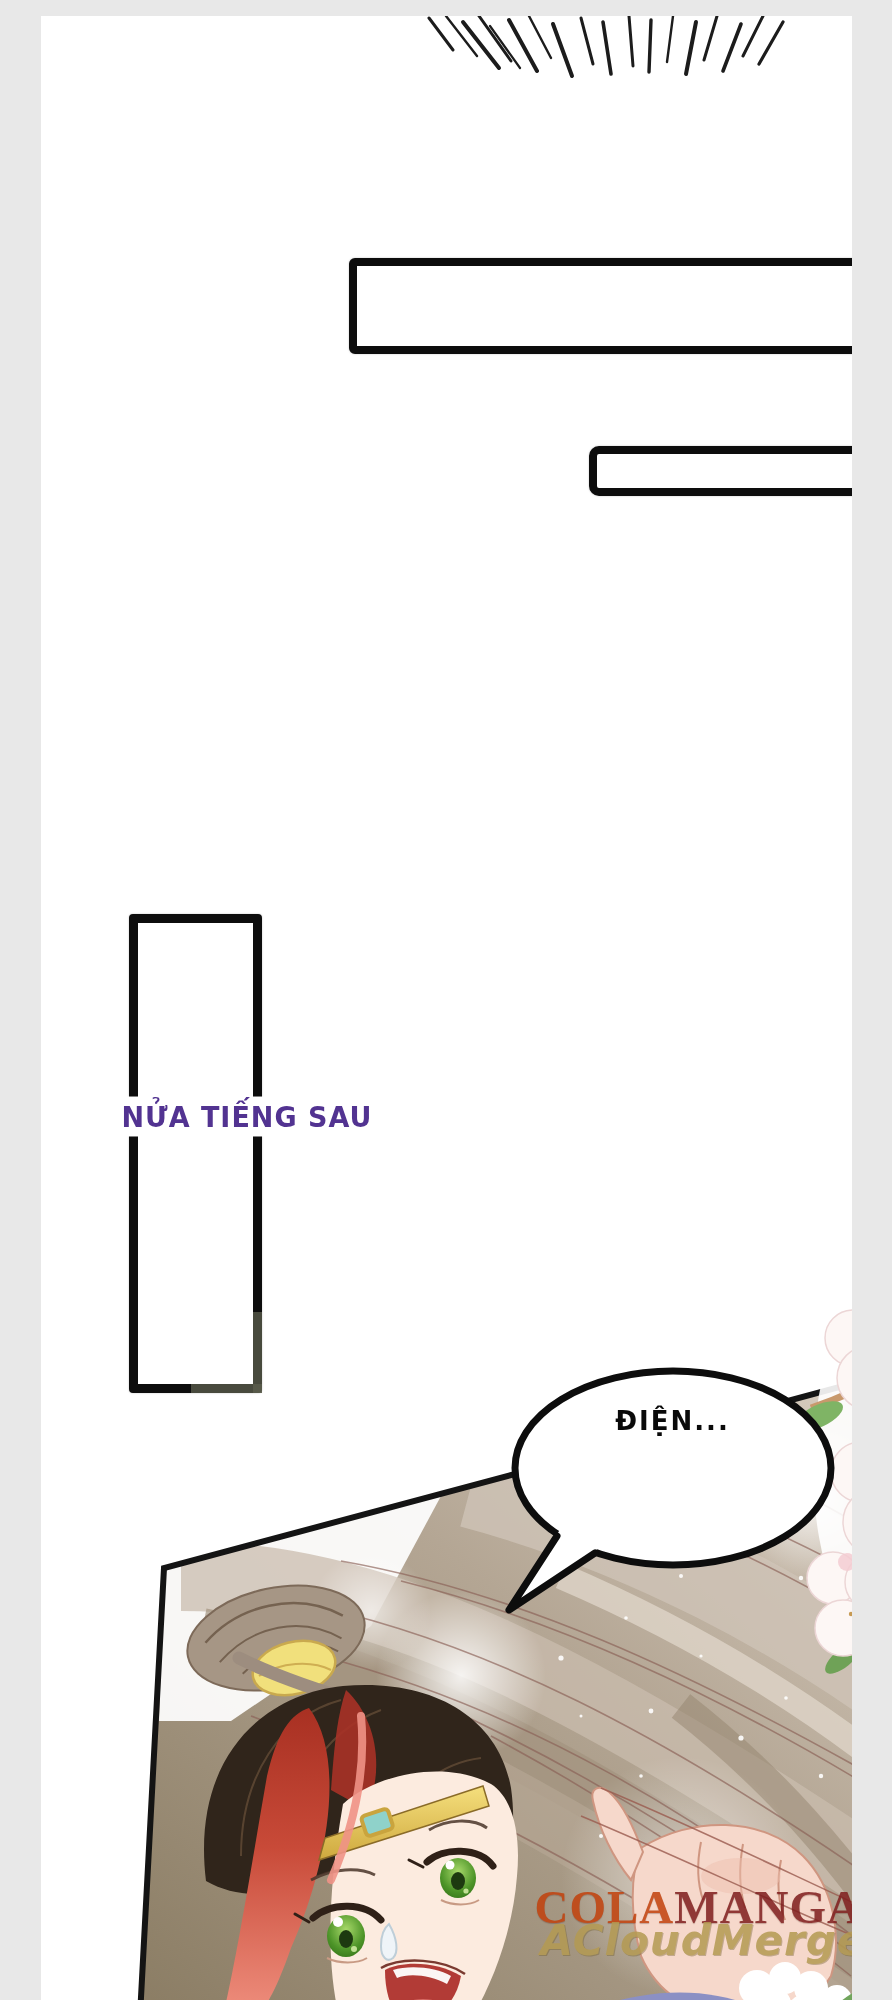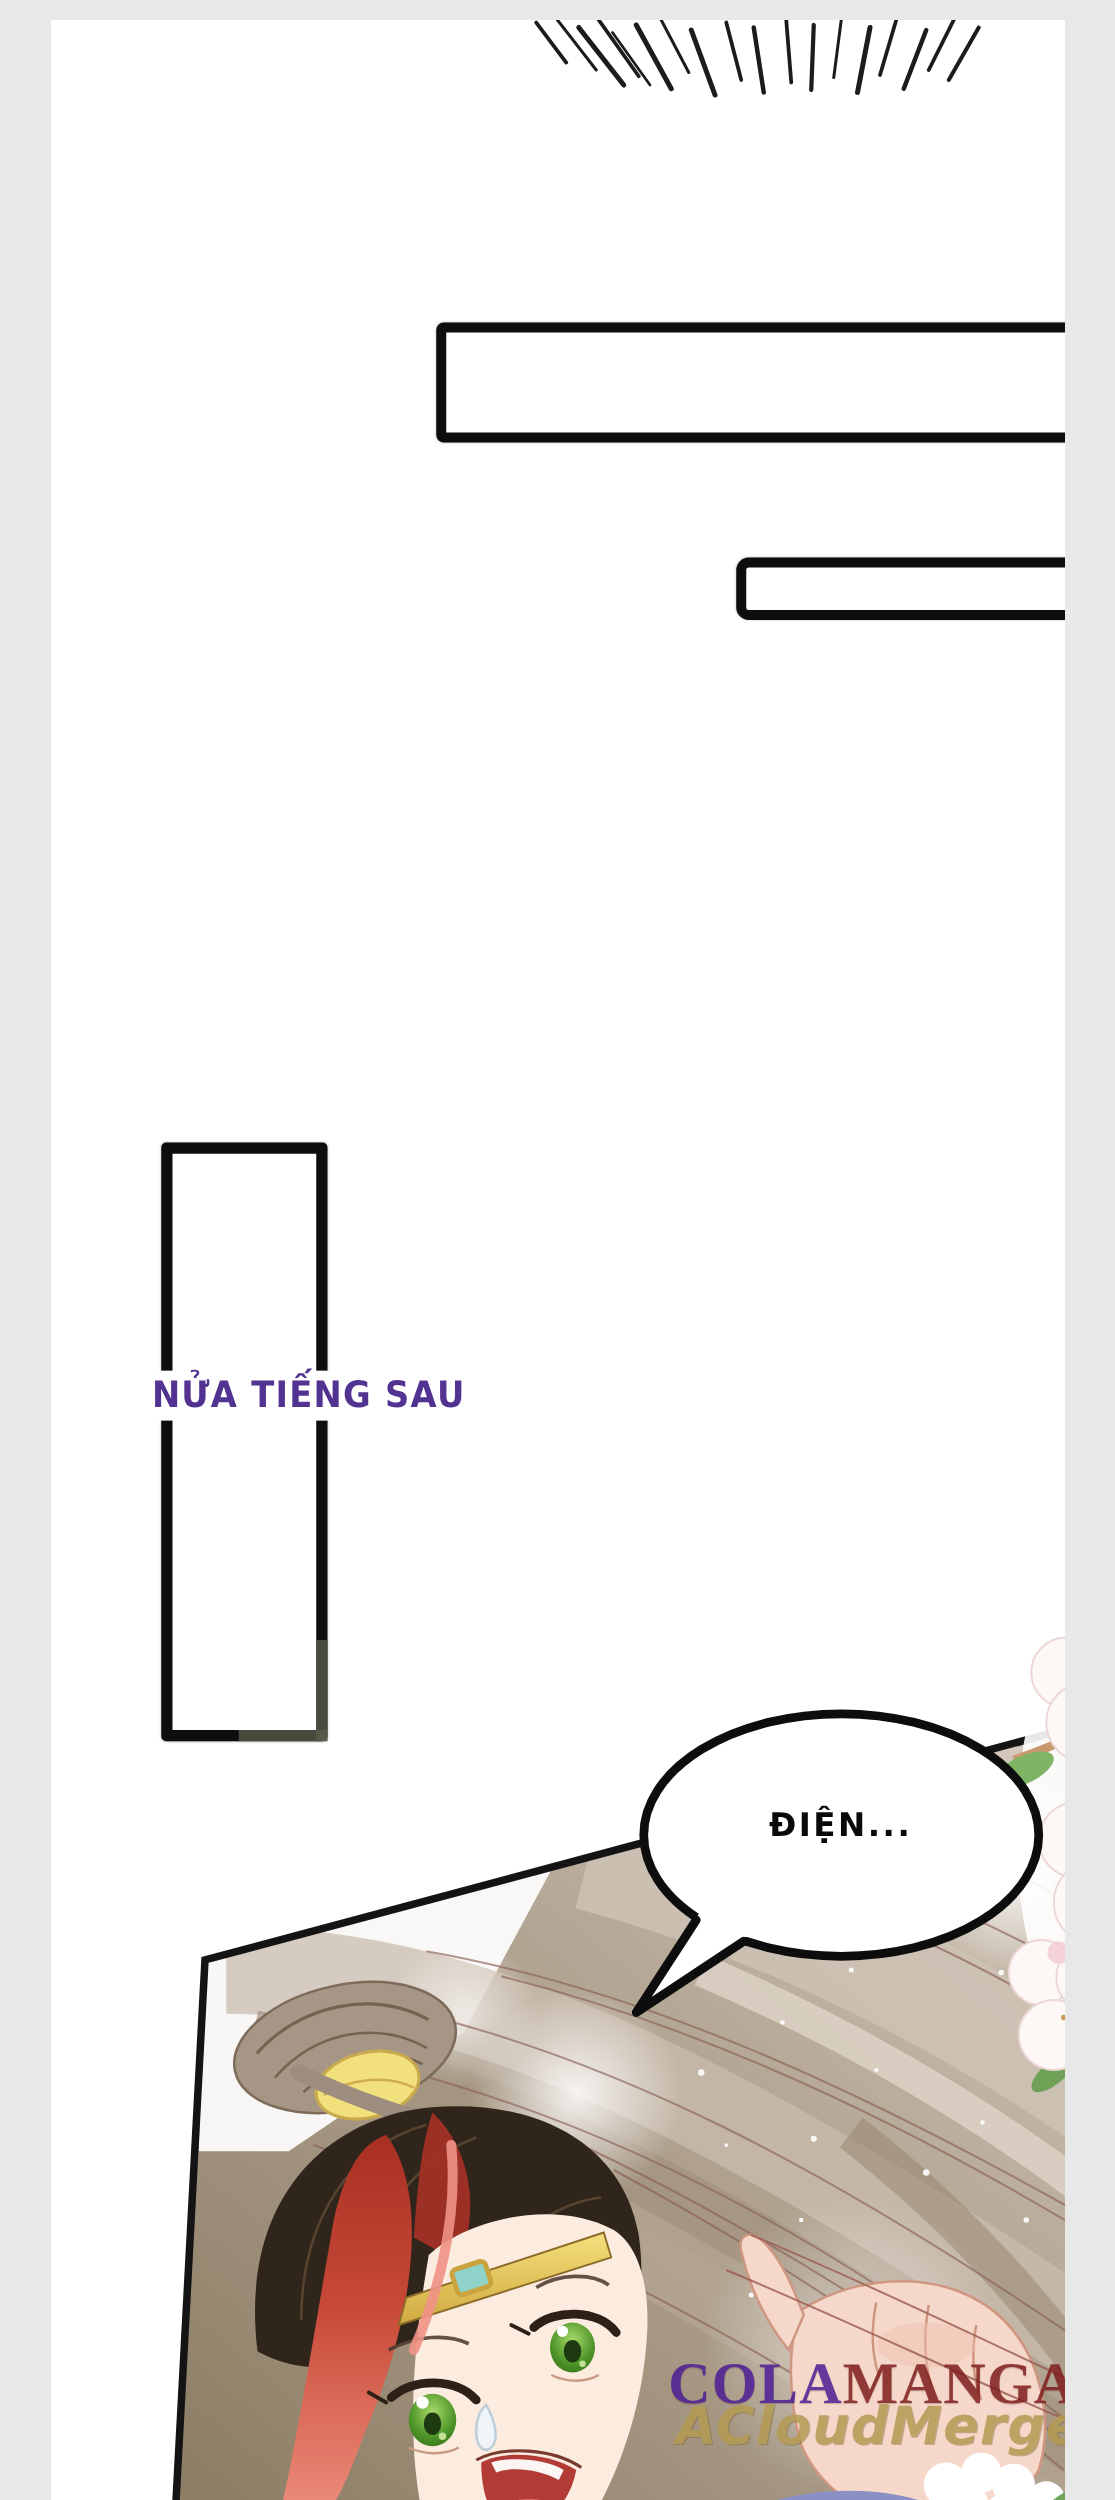--- a/index.html
+++ b/index.html
@@ -19,21 +19,21 @@
   .vbox-tint{position:absolute;background:#5c5f4e;opacity:.75;}
   #vbox-tint-bottom{left:150px;top:1368px;width:71px;height:9px;}
   #vbox-tint-right{left:212px;top:1296px;width:9px;height:81px;}
   #caption{
     position:absolute;left:74px;top:1082px;
     background:#ffffff;padding:3px 7px;
     font-size:27px;font-weight:bold;letter-spacing:1px;
     white-space:nowrap;transform:scaleY(1.08);
   }
   #bubble-text{
-    position:absolute;left:482px;top:1430px;width:300px;
+    position:absolute;left:482px;top:1390px;width:300px;
     text-align:center;color:#0a0a0a;
     font-size:26px;font-weight:bold;letter-spacing:2px;white-space:nowrap;
   }
   .wm{position:absolute;white-space:nowrap;opacity:.85;}
   #wm1{
     left:494px;top:1860px;font-family:"Liberation Serif",serif;
     font-size:47px;font-weight:bold;letter-spacing:1px;
     text-shadow:0 1px 1px rgba(90,40,30,.35);
   }
   #wm1 .seg3{font-size:52px;margin-left:14px;}
@@ -323,17 +323,17 @@
   <div class="nbox" id="nbox-small"></div>
   <div class="nbox" id="nbox-vertical"></div>
   <div class="vbox-tint" id="vbox-tint-bottom"></div>
   <div class="vbox-tint" id="vbox-tint-right"></div>
 
   <div id="caption" style="color: rgb(82, 51, 145);">NỬA TIẾNG SAU</div>
 
   <div id="bubble-text">ĐIỆN...</div>
 
   <div class="wm" id="wm1">
-    <span class="seg1" style="color: #4c1d95;">COLA</span><span class="seg2" style="color: #7f1d1d;">MANGA</span><span class="seg3" style="color: rgb(193, 50, 39);">.com</span>
+    <span class="seg1" style="color: #c2410c;">COLA</span><span class="seg2" style="color: #7f1d1d;">MANGA</span><span class="seg3" style="color: rgb(193, 50, 39);">.com</span>
   </div>
   <div class="wm" id="wm2" style="color: rgb(180, 154, 82);">ACloudMerge.com</div>
 
 </div>
 
 </body></html>

